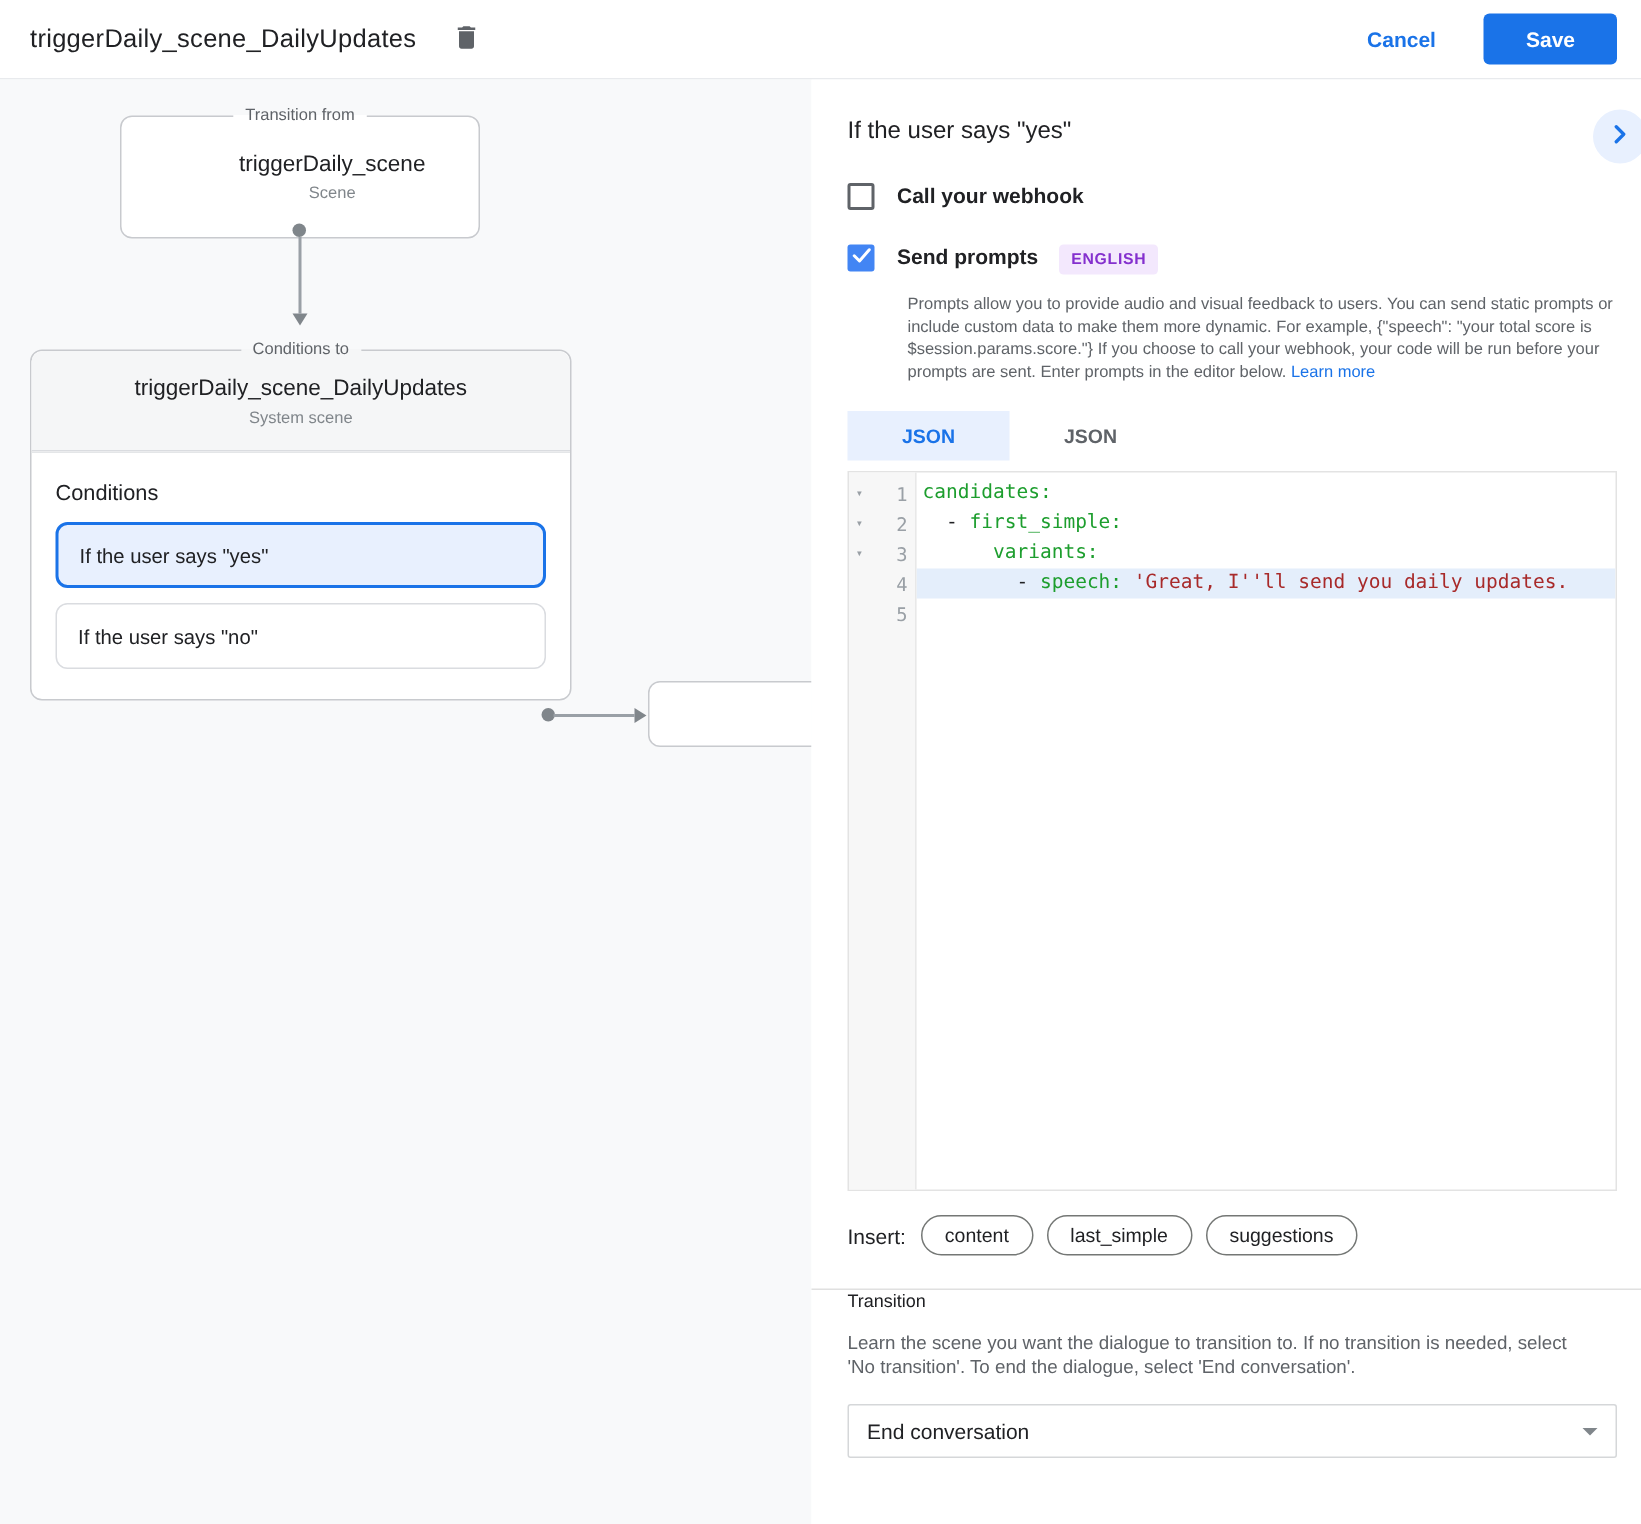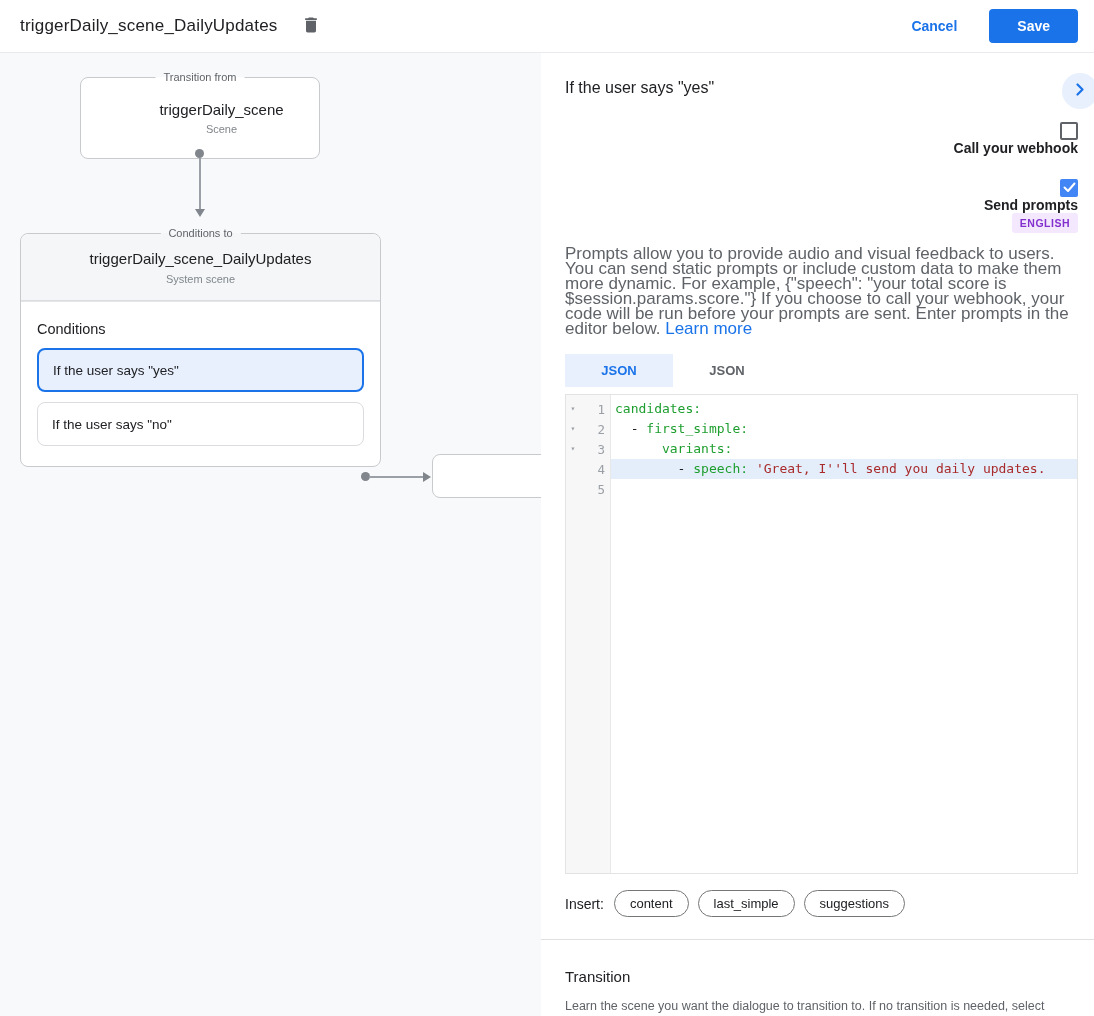--- a/index.html
+++ b/index.html
@@ -60,31 +60,31 @@
   .cond.normal { background:#fff; border:1px solid #dadce0; margin-top:10px; }
   .stub-node { position:absolute; left:432px; top:401px; width:124px; height:44px;
     background:#fff; border:1px solid #c8cace; border-radius:8px; }
 
   
   .panel-head { margin-top:26px; display:flex; align-items:center; position:relative; }
   .panel-title { font-size:16px; color:#202124; font-weight:normal; }
   .collapse-btn { position:absolute; right:-20px; top:-6px; width:36px; height:36px; border-radius:50%;
     background:#e8f0fe; border:none; cursor:pointer; display:flex; align-items:center; justify-content:center; }
 
-  .check-row { display:flex; align-items:flex-end; cursor:pointer;flex-direction:column; }
+  .check-row { display:flex; align-items:flex-start; cursor:pointer; }
   .check-row.webhook { margin-top:25px; }
   .check-row.prompts { margin-top:23px; }
   .cbox { width:18px; height:18px; border-radius:2px; flex:0 0 18px; }
   .cbox.unchecked { border:2px solid #5f6368; background:#fff; }
   .cbox.checked { background:#4285f4; display:flex; align-items:center; justify-content:center; }
   .check-label { font-size:14px; font-weight:bold; color:#202124; margin-left:15px; }
   .lang-badge { margin-left:14px; background:#f3e8fd; color:#8430ce; font-size:10.5px; font-weight:bold;
     letter-spacing:.5px; padding:4px 8px; border-radius:3px; }
 
-  .prompt-desc { margin-top:13px; font-size:17px; line-height:15px; color:#5f6368; max-width:513px; }
+  .prompt-desc { margin-top:13px; font-size:11px; line-height:15px; color:#5f6368; max-width:513px;margin-left:40px; }
   .link { color:#1a73e8; text-decoration:none; cursor:pointer; }
 
   .tabs { margin-top:18px; display:flex; }
   .tab { width:108px; height:33px; display:flex; align-items:center; justify-content:center;
     font-size:13px; font-weight:bold; cursor:pointer; color:#5f6368; }
   .tab.active { background:#e8f0fe; color:#1a73e8; }
 
   .editor { margin-top:7px; height:480px; border:1px solid #e3e3e3; display:flex;
     font-family:"DejaVu Sans Mono", monospace; font-size:13px; background:#fff; }
   .gutter { width:45px; flex:0 0 45px; background:#f7f7f7; border-right:1px solid #e8e8e8; padding-top:4px; }
@@ -97,21 +97,21 @@
   .tk-key { color:#1d9e2e; }
   .tk-plain { color:#202124; }
   .tk-str { color:#a82a2a; }
 
   .insert-row { margin-top:16px; display:flex; align-items:center; }
   .insert-label { font-size:14px; color:#202124; margin-right:10px; }
   .chip { border:1px solid #747775; border-radius:15px; background:#fff; padding:5px 15px;
     font-size:13px; color:#202124; margin-right:9px; cursor:pointer; font-family:inherit; }
 
   .panel-divider { margin:22px -16px 0 -24px; border-top:1px solid #e0e0e0; }
-  .trans-title { margin-top:28px; font-size:15px; font-weight:normal; color:#202124; }
+  .trans-title { font-size:12px; font-weight:normal; color:#202124; }
   .trans-desc { margin-top:13px; font-size:12.5px; line-height:16px; color:#5f6368; max-width:500px; }
   .select-box { margin-top:17px; height:36px; border:1px solid #d5d7d9; border-radius:2px; background:#fff;
     display:flex; align-items:center; padding:0 12px; font-size:14px; color:#202124; cursor:pointer; }
   .select-box .sel-text { flex:1; }
   .caret { width:0; height:0; border-left:5px solid transparent; border-right:5px solid transparent;
     border-top:5px solid #80868b; }
 </style>
 </head>
 <body>
 

